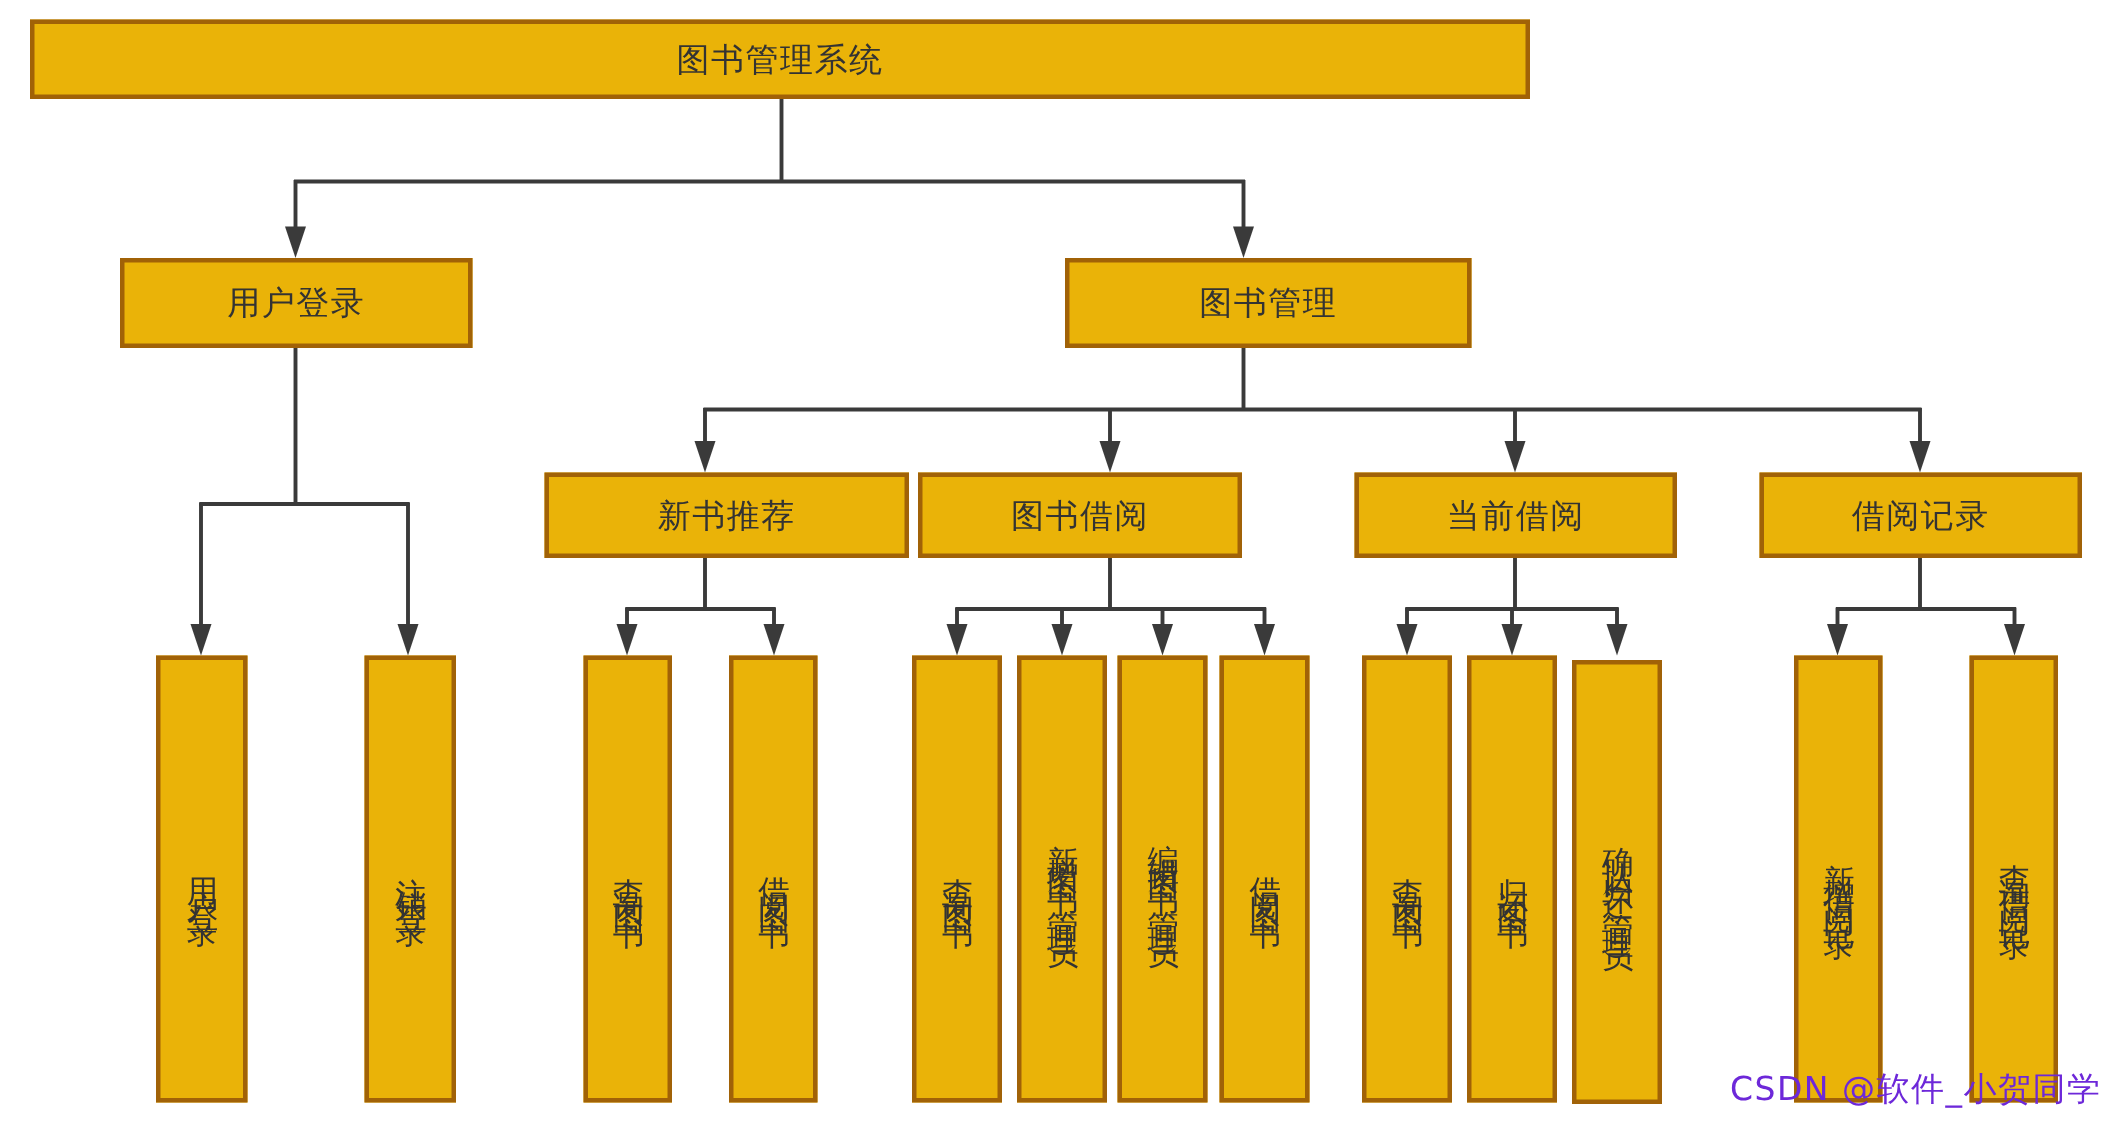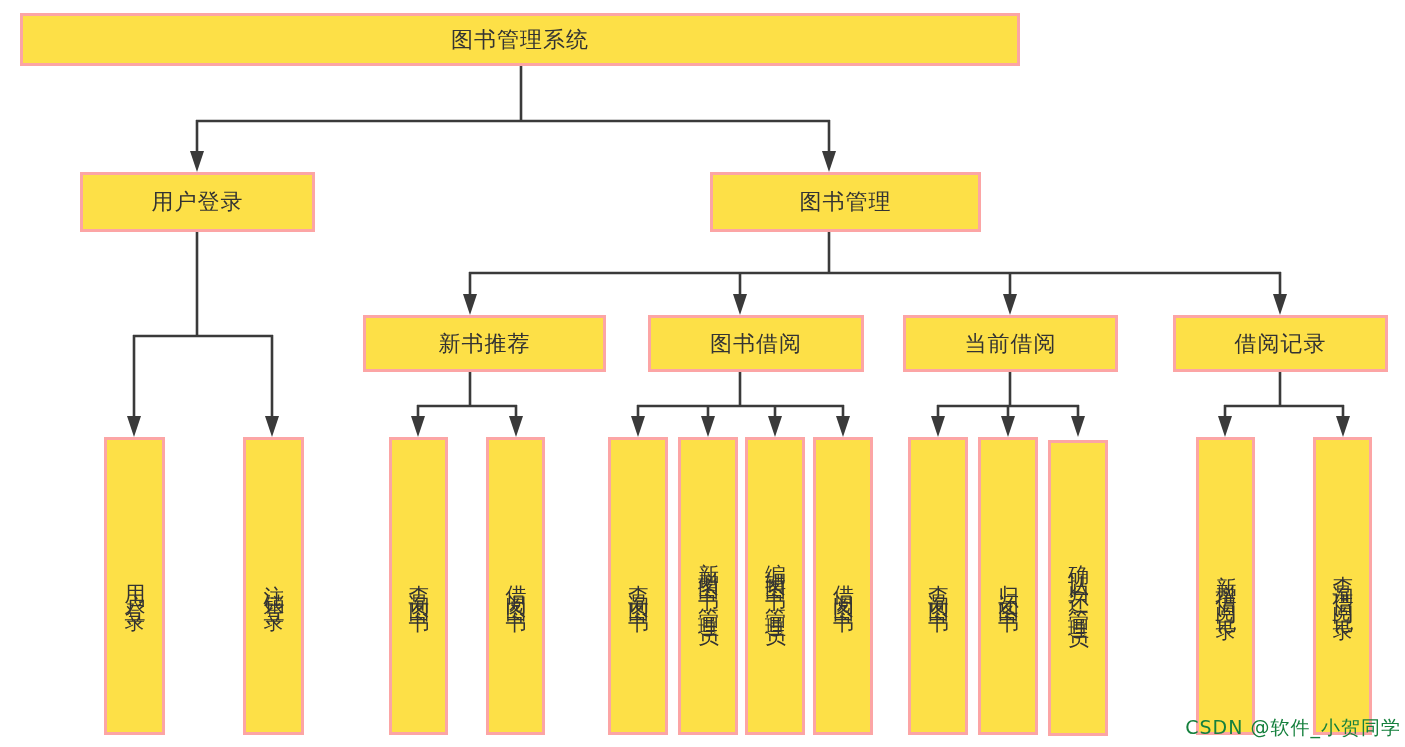--- a/index.html
+++ b/index.html
@@ -16,22 +16,22 @@
     overflow: hidden;
   }
   #connector-layer {
     position: absolute;
     left: 0;
     top: 0;
     pointer-events: none;
   }
   .node {
     position: absolute;
-    background: #fde047;
-    border: 3px solid #fca5a5;
+    background: #eab308;
+    border: 3px solid #a16207;
     box-sizing: border-box;
     display: flex;
     align-items: center;
     justify-content: center;
     color: #333333;
   }
   .node.h {
     font-size: 22px;
     letter-spacing: 1px;
     white-space: nowrap;
@@ -41,22 +41,22 @@
     text-orientation: mixed;
     font-size: 21px;
     letter-spacing: 9px;
     line-height: 1;
     color: #333333;
   }
   .watermark {
     position: absolute;
     right: 4px;
     bottom: 6px;
-    font-size: 19px;
-    color: #15803d;
+    font-size: 22px;
+    color: #6d28d9;
     letter-spacing: 1px;
     z-index: 5;
     white-space: nowrap;
   }
 </style>
 </head>
 <body>
 
 <div id="canvas">
 
@@ -129,21 +129,21 @@
       <polygon points="1336,416 1350,416 1343,437"></polygon>
     </g>
   </svg>
 
   <div class="node h" style="left:20px;top:13px;width:1000px;height:53px">图书管理系统</div>
 
   <div class="node h" style="left:80px;top:172px;width:235px;height:60px">用户登录</div>
   <div class="node h" style="left:710px;top:172px;width:271px;height:60px">图书管理</div>
 
   <div class="node h" style="left:363px;top:315px;width:243px;height:57px">新书推荐</div>
-  <div class="node h" style="left:648px;top:315px;width:216px;height:57px">图书借阅</div>
+  <div class="node h" style="left:612px;top:315px;width:216px;height:57px">图书借阅</div>
   <div class="node h" style="left:1173px;top:315px;width:215px;height:57px">借阅记录</div>
   <div class="node h" style="left:903px;top:315px;width:215px;height:57px">当前借阅</div>
 
   <div class="node v" style="left:104px;top:437px;width:61px;height:298px">
       <span>用户登录</span>
     </div>
   <div class="node v" style="left:243px;top:437px;width:61px;height:298px">
       <span>注销登录</span>
     </div>
 

